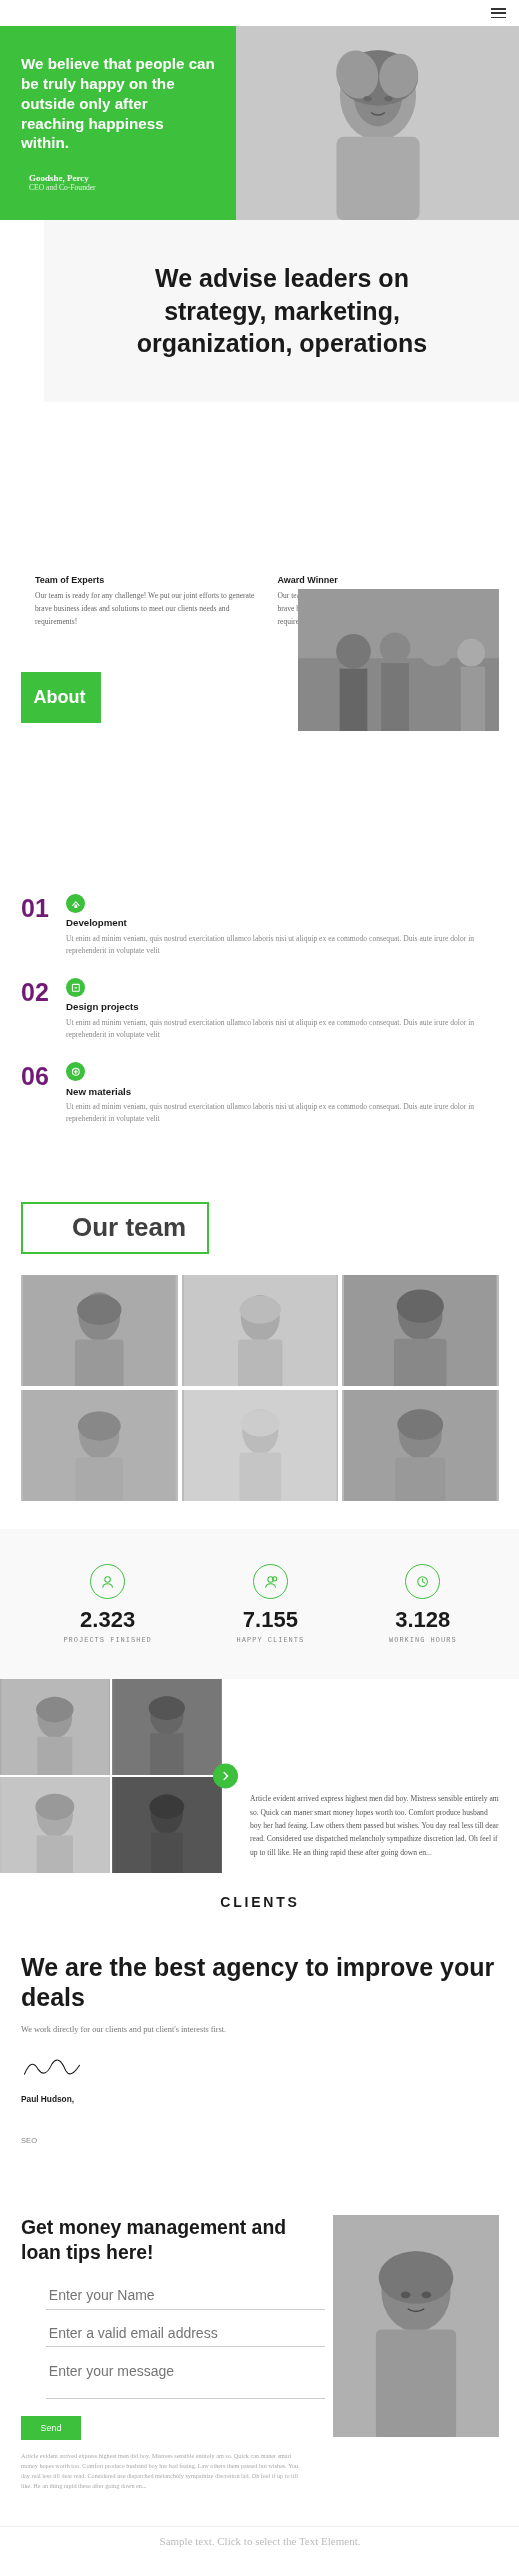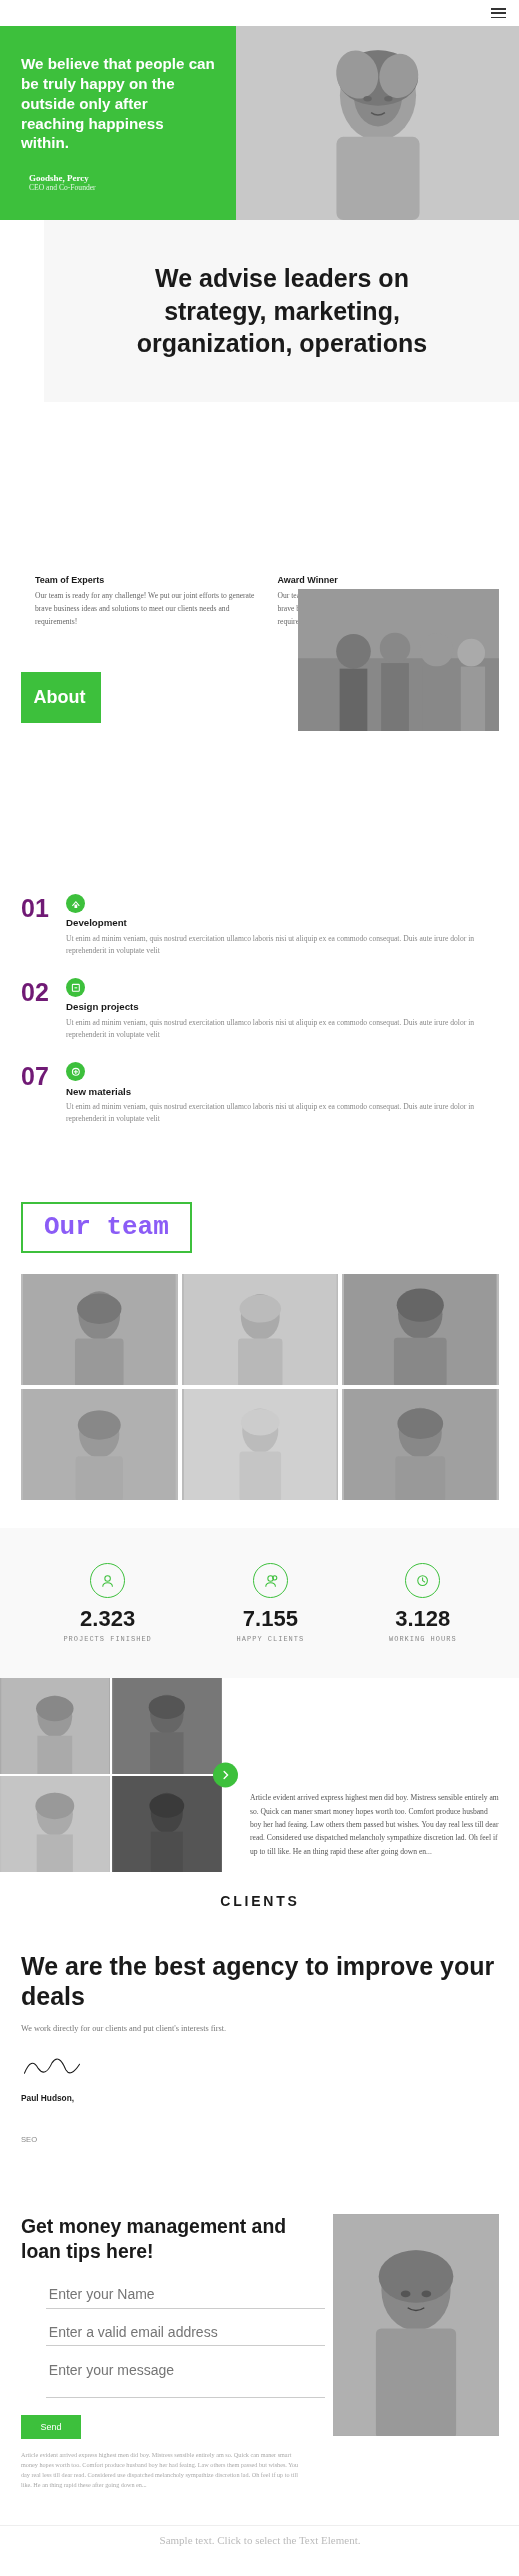--- a/index.html
+++ b/index.html
@@ -28,21 +28,21 @@
     .service-num { font-size: 25px; font-weight: 700; color: #701a75; font-family: Arial, sans-serif; min-width: 31px; }
     .service-body { flex: 1; }
     .service-icon { width: 19.4px; height: 19.4px; border-radius: 50%; background: #3dc03c; display: flex; align-items: center; justify-content: center; margin-bottom: 4.2px; }
     .service-icon svg { width: 9.7px; height: 9.7px; fill: #fff; }
     .service-body h4 { font-size: 9.7px; font-weight: 700; margin-bottom: 4.2px; color: #1a1a1a; font-family: Arial, sans-serif; }
     .service-body p { font-size: 7.6px; color: #888; line-height: 1.6; }
 
     
     .team-section { padding: 28px 21px; }
     .team-title-box { border: 2.1px solid #3dc03c; display: inline-block; padding: 8.3px 21px; margin-bottom: 21px; }
-    .team-title-box h2 { font-size: 26px; font-weight: 700; color: #8b5cf6; font-family: Liberation Mono, monospace; }
+    .team-title-box h2 { font-size: 26px; font-weight: 700; color: #404040; font-family: Liberation Sans, sans-serif; margin-left: 28px; }
     .team-grid { display: grid; grid-template-columns: repeat(3, 1fr); gap: 4.2px; }
     .team-photo { height: 111px; background: #bbb; overflow: hidden; }
 
     
     .stats-section { background: #f9f9f9; padding: 35px 21px; display: flex; justify-content: space-around; align-items: flex-end; }
     .stat-item { text-align: center; }
     .stat-icon { width: 35px; height: 35px; border-radius: 50%; border: 1.4px solid #3dc03c; display: flex; align-items: center; justify-content: center; margin: 0 auto 8.3px; }
     .stat-icon svg { width: 15.2px; height: 15.2px; stroke: #3dc03c; fill: none; stroke-width: 1.5; }
     .stat-num { font-size: 22px; font-weight: 700; color: #1a1a1a; font-family: Arial, sans-serif; }
     .stat-label { font-size: 7px; letter-spacing: 1px; color: #888; text-transform: uppercase; margin-top: 2.8px; font-family: Liberation Mono, monospace; }
@@ -174,21 +174,21 @@
         <svg viewBox="0 0 14 14">
             <rect x="2" y="2" width="10" height="10" rx="1" stroke="#fff" stroke-width="1.5" fill="none"></rect>
             <line x1="5" y1="7" x2="9" y2="7" stroke="#fff" stroke-width="1.5"></line>
           </svg>
       </div>
       <h4>Design projects</h4>
       <p>Ut enim ad minim veniam, quis nostrud exercitation ullamco laboris nisi ut aliquip ex ea commodo consequat. Duis aute irure dolor in reprehenderit in voluptate velit</p>
     </div>
   </div>
   <div class="service-item">
-    <div class="service-num">07</div>
+    <div class="service-num">06</div>
     <div class="service-body">
       <div class="service-icon">
         <svg viewBox="0 0 14 14">
             <circle cx="7" cy="7" r="5" stroke="#fff" stroke-width="1.5" fill="none"></circle>
             <line x1="7" y1="4" x2="7" y2="10" stroke="#fff" stroke-width="1.5"></line>
             <line x1="4" y1="7" x2="10" y2="7" stroke="#fff" stroke-width="1.5"></line>
           </svg>
       </div>
       <h4>New materials</h4>
       <p>Ut enim ad minim veniam, quis nostrud exercitation ullamco laboris nisi ut aliquip ex ea commodo consequat. Duis aute irure dolor in reprehenderit in voluptate velit</p>

